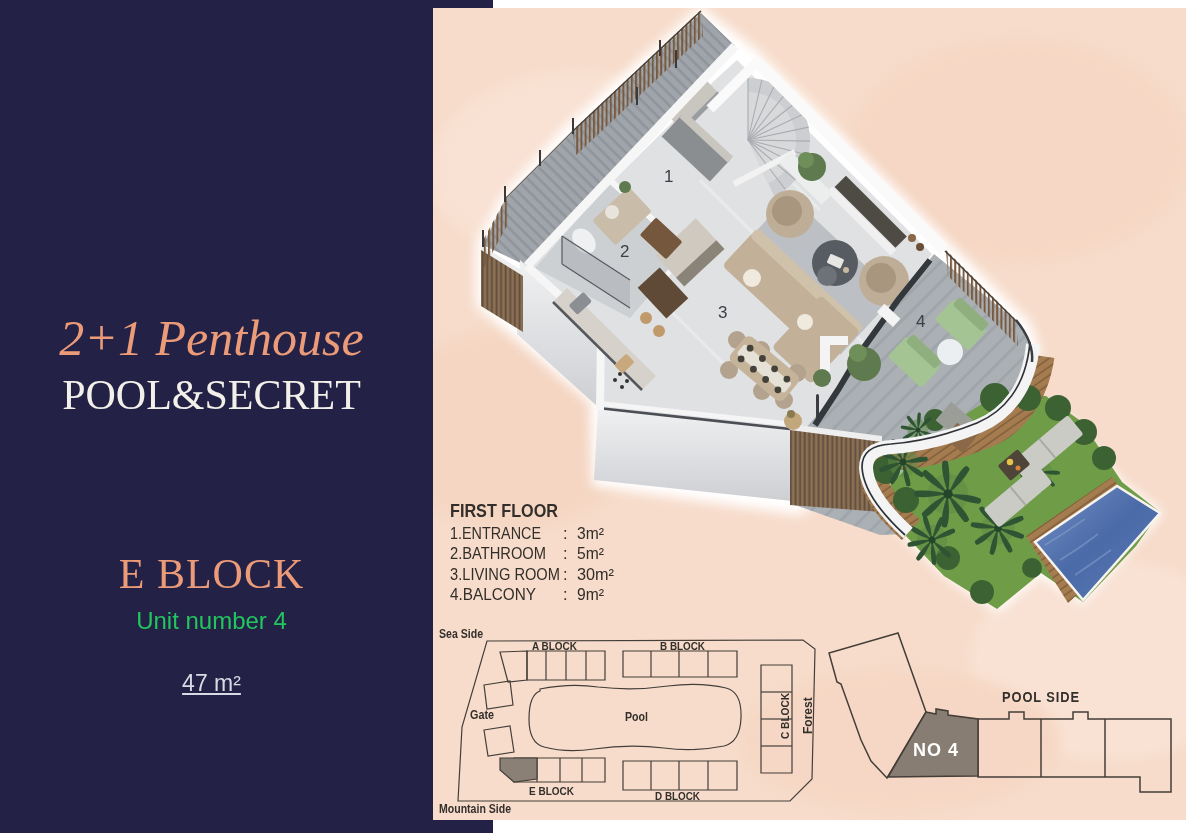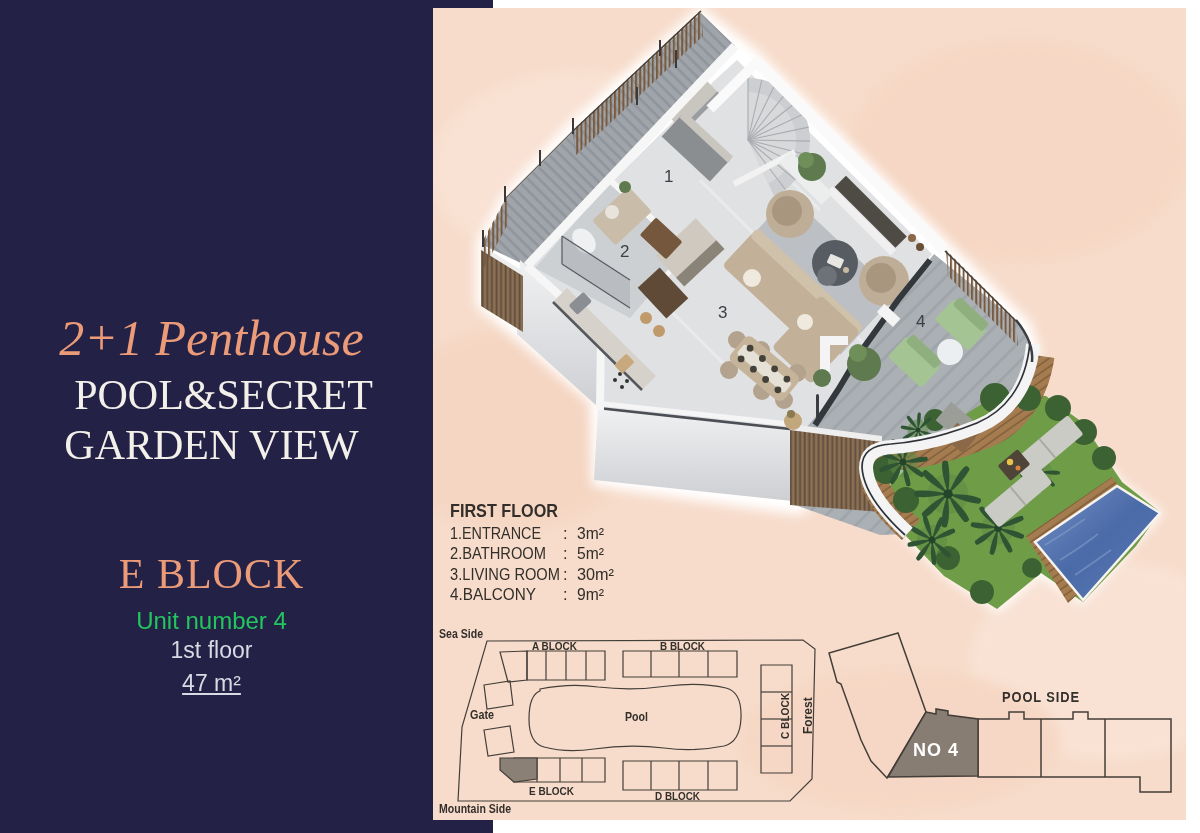--- a/index.html
+++ b/index.html
@@ -1,36 +1,34 @@
 <!DOCTYPE html>
 <html><head>
 <meta charset="utf-8">
 <style>
   html,body{margin:0;padding:0;width:1200px;height:833px;background:#ffffff;overflow:hidden;}
   #sidebar{position:absolute;left:0;top:0;width:493px;height:833px;background:#232146;}
   .sb{position:absolute;width:423px;text-align:center;color:#f3efe9;}
   .sb{line-height:1;}
   #t1{top:309px;font:italic 50px "Liberation Serif",serif;color:#ec9b79;}
-  #t2{top:371px;font:42px "Liberation Serif",serif;margin-left:12px;}
+  #t2{top:371px;font:42px "Liberation Serif",serif;}
   #t3{top:421px;font:42px "Liberation Serif",serif;}
   #t4{top:550px;font:42px "Liberation Serif",serif;color:#ec9b79;letter-spacing:1px;}
   #t5{top:607px;font:24px "Liberation Sans",sans-serif;color:#22c55e;}
   #t6{top:637px;font:23px "Liberation Sans",sans-serif;color:#d9dae4;}
   #t7{top:670px;font:23px "Liberation Sans",sans-serif;color:#d9dae4;text-decoration:underline;}
   svg{position:absolute;left:0;top:0;}
 </style>
 </head>
 <body>
 <div id="sidebar">
   <div class="sb" id="t1">2+1 Penthouse</div>
   <div class="sb" id="t2">POOL&amp;SECRET</div>
-  <div class="sb" id="t3">GARDEN VIEW</div>
   <div class="sb" id="t4">E BLOCK</div>
   <div class="sb" id="t5">Unit number 4</div>
-  <div class="sb" id="t6">1st floor</div>
   <div class="sb" id="t7">47 m²</div>
 </div>
 <svg width="1200" height="833" viewBox="0 0 1200 833">
   <defs>
     <pattern id="slats" width="4.2" height="30" patternUnits="userSpaceOnUse">
       <rect width="4.2" height="30" fill="none"></rect>
       <rect x="0.8" width="2" height="30" fill="#7a5a3e"></rect>
     </pattern>
     <pattern id="wood" width="4.6" height="30" patternUnits="userSpaceOnUse">
       <rect width="4.6" height="30" fill="#5d4e40"></rect>

